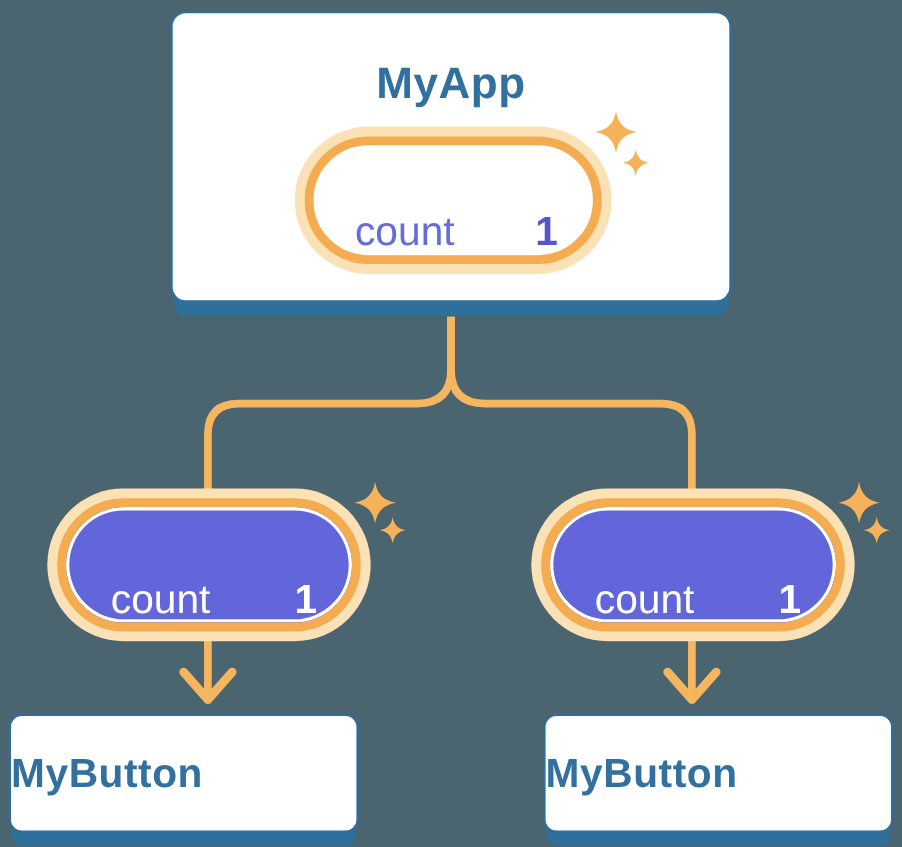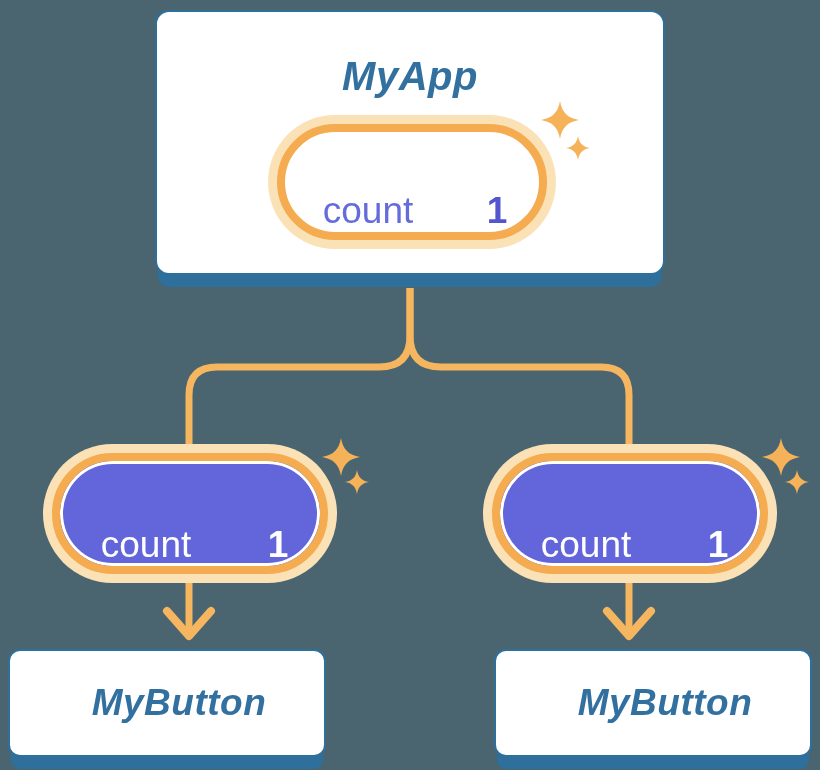--- a/index.html
+++ b/index.html
@@ -21,32 +21,30 @@
     border:2px solid #2E6F9C;
     border-radius:14px;
     box-shadow:0 15px 0 -3px #2E6F9C;
     z-index:2;
     box-sizing:border-box;
   }
   .card-title{
     color:#31709F;
     font-weight:700;
     letter-spacing:.5px;
-    font-style:italic;
   }
   .root-card{left:155px;top:10px;width:510px;height:265px;}
   .root-card .card-title{
     position:absolute;left:0;right:0;top:42px;
     text-align:center;font-size:40px;
   }
   .child-card{
     top:649px;width:318px;height:108px;
-    display:flex;align-items:center;justify-content:center;
+    display:flex;align-items:center;
     border-radius:12px;
-    padding-left:24px;
   }
   .child-card .card-title{font-size:37px;}
   .child-card-left{left:8px;}
   .child-card-right{left:494px;}
 
   
   .pill{
     position:absolute;
     border:8px solid #F5AB4F;
     border-radius:80px;

